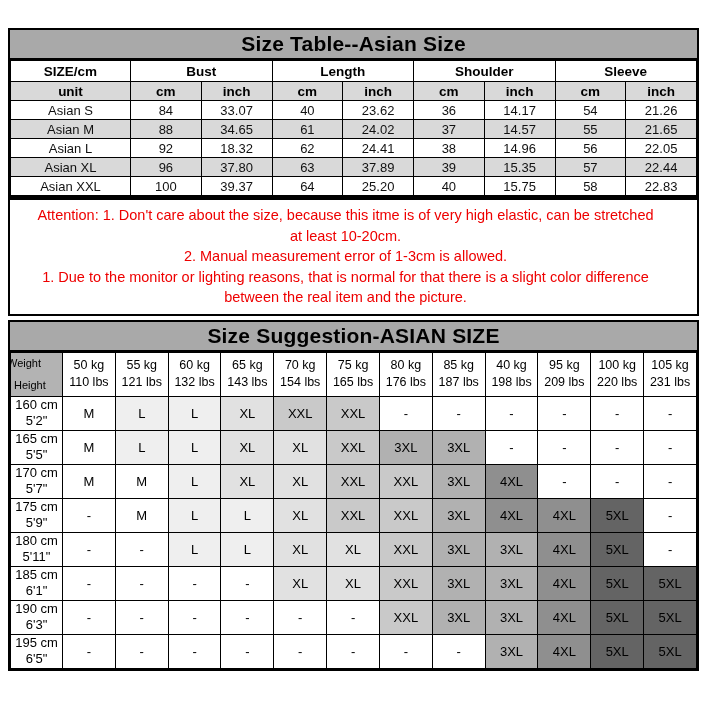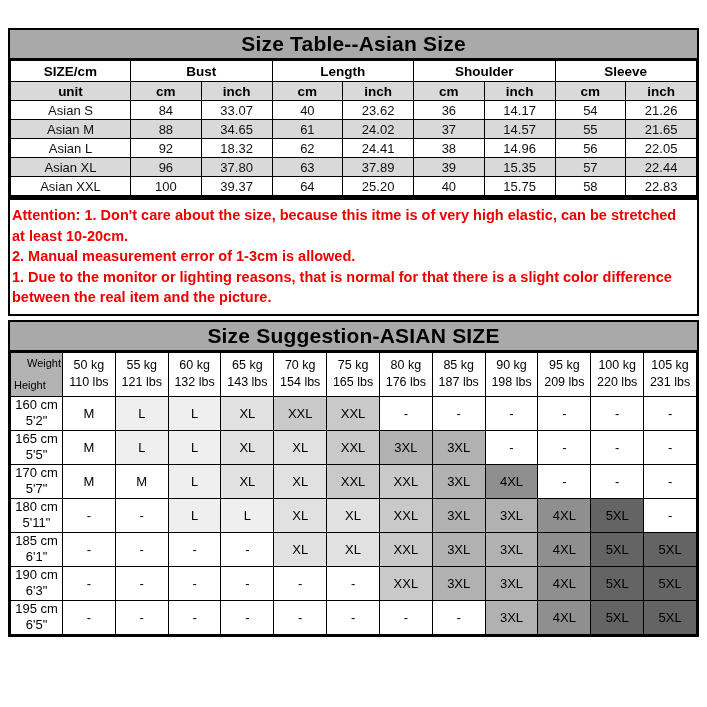--- a/index.html
+++ b/index.html
@@ -26,41 +26,41 @@
 
   
   .t1 .grp th { font-weight:bold; font-size:13.5px; height:20px; background:#fff; }
   .t1 .unitrow td { font-weight:bold; font-size:13.5px; height:18px; background:#d9d9d9; }
   .t1 .datarow td { font-weight:normal; font-size:13px; height:18px; background:#fff; color:#111; }
   .t1 .datarow.alt td { background:#d9d9d9; }
 
   
   .attention {
     border:2px solid #000; background:#fff;
-    padding:5px 18px 6px 2px; text-align:left;
-    color:#ee0000; font-weight:bold; font-size:14.5px; line-height:20.5px;
+    padding:5px 18px 6px 2px; text-align:center;
+    color:#ee0000; font-weight:normal; font-size:14.5px; line-height:20.5px;
   }
 
   .gap4 { height:4px; }
 
   
   .t2 th { font-weight:normal; }
   .t2 .hdr th { height:43px; background:#fff; font-size:12.5px; line-height:17px; }
   .t2 .hdr .kg, .t2 .hdr .lbs { display:block; }
   .t2 .bodyrow th, .t2 .bodyrow td { height:33px; font-size:13px; }
   .t2 .heightcell { background:#fff; font-size:12.5px; line-height:16px; }
   .t2 .heightcell span { display:block; }
 
   .corner {
     position:relative; background-color:#b3b3b3;
     background-image:linear-gradient(to bottom right,
       rgba(0,0,0,0) calc(50% - 1px), #000 calc(50% - 1px),
       #000 calc(50% + 1px), rgba(0,0,0,0) calc(50% + 1px));
   }
-  .corner .w { position:absolute; top:2px; right:1px; font-size:11px; }
+  .corner .w { position:absolute; top:2px; right:21px; font-size:11px; }
   .corner .h { position:absolute; bottom:2px; left:3px; font-size:11px; }
 </style>
 </head>
 <body>
 
 <div class="page">
   <div class="content">
 
     <div class="sectionbox">
       <div class="titlebar" style="background-color: rgb(169, 169, 169);">Size Table--Asian Size</div>
@@ -214,21 +214,21 @@
               </th>
               <th>
                 <span class="kg">80 kg</span>
                 <span class="lbs">176 lbs</span>
               </th>
               <th>
                 <span class="kg">85 kg</span>
                 <span class="lbs">187 lbs</span>
               </th>
               <th>
-                <span class="kg">90 kg</span>
+                <span class="kg">40 kg</span>
                 <span class="lbs">198 lbs</span>
               </th>
               <th>
                 <span class="kg">95 kg</span>
                 <span class="lbs">209 lbs</span>
               </th>
               <th>
                 <span class="kg">100 kg</span>
                 <span class="lbs">220 lbs</span>
               </th>
@@ -282,20 +282,38 @@
               <td style="background-color: rgb(255, 255, 255);">M</td>
               <td style="background-color: rgb(239, 239, 239);">L</td>
               <td style="background-color: rgb(225, 225, 225);">XL</td>
               <td style="background-color: rgb(225, 225, 225);">XL</td>
               <td style="background-color: rgb(201, 201, 201);">XXL</td>
               <td style="background-color: rgb(201, 201, 201);">XXL</td>
               <td style="background-color: rgb(177, 177, 177);">3XL</td>
               <td style="background-color: rgb(143, 143, 143);">4XL</td>
               <td style="background-color: rgb(255, 255, 255);">-</td>
               <td style="background-color: rgb(255, 255, 255);">-</td>
+              <td style="background-color: rgb(255, 255, 255);">-</td>
+            </tr>
+            <tr class="bodyrow">
+              <th class="heightcell">
+                <span>175 cm</span>
+                <span>5'9"</span>
+              </th>
+              <td style="background-color: rgb(255, 255, 255);">-</td>
+              <td style="background-color: rgb(255, 255, 255);">M</td>
+              <td style="background-color: rgb(239, 239, 239);">L</td>
+              <td style="background-color: rgb(239, 239, 239);">L</td>
+              <td style="background-color: rgb(225, 225, 225);">XL</td>
+              <td style="background-color: rgb(201, 201, 201);">XXL</td>
+              <td style="background-color: rgb(201, 201, 201);">XXL</td>
+              <td style="background-color: rgb(177, 177, 177);">3XL</td>
+              <td style="background-color: rgb(143, 143, 143);">4XL</td>
+              <td style="background-color: rgb(143, 143, 143);">4XL</td>
+              <td style="background-color: rgb(100, 100, 100);">5XL</td>
               <td style="background-color: rgb(255, 255, 255);">-</td>
             </tr>
             <tr class="bodyrow">
               <th class="heightcell">
                 <span>180 cm</span>
                 <span>5'11"</span>
               </th>
               <td style="background-color: rgb(255, 255, 255);">-</td>
               <td style="background-color: rgb(255, 255, 255);">-</td>
               <td style="background-color: rgb(239, 239, 239);">L</td>

